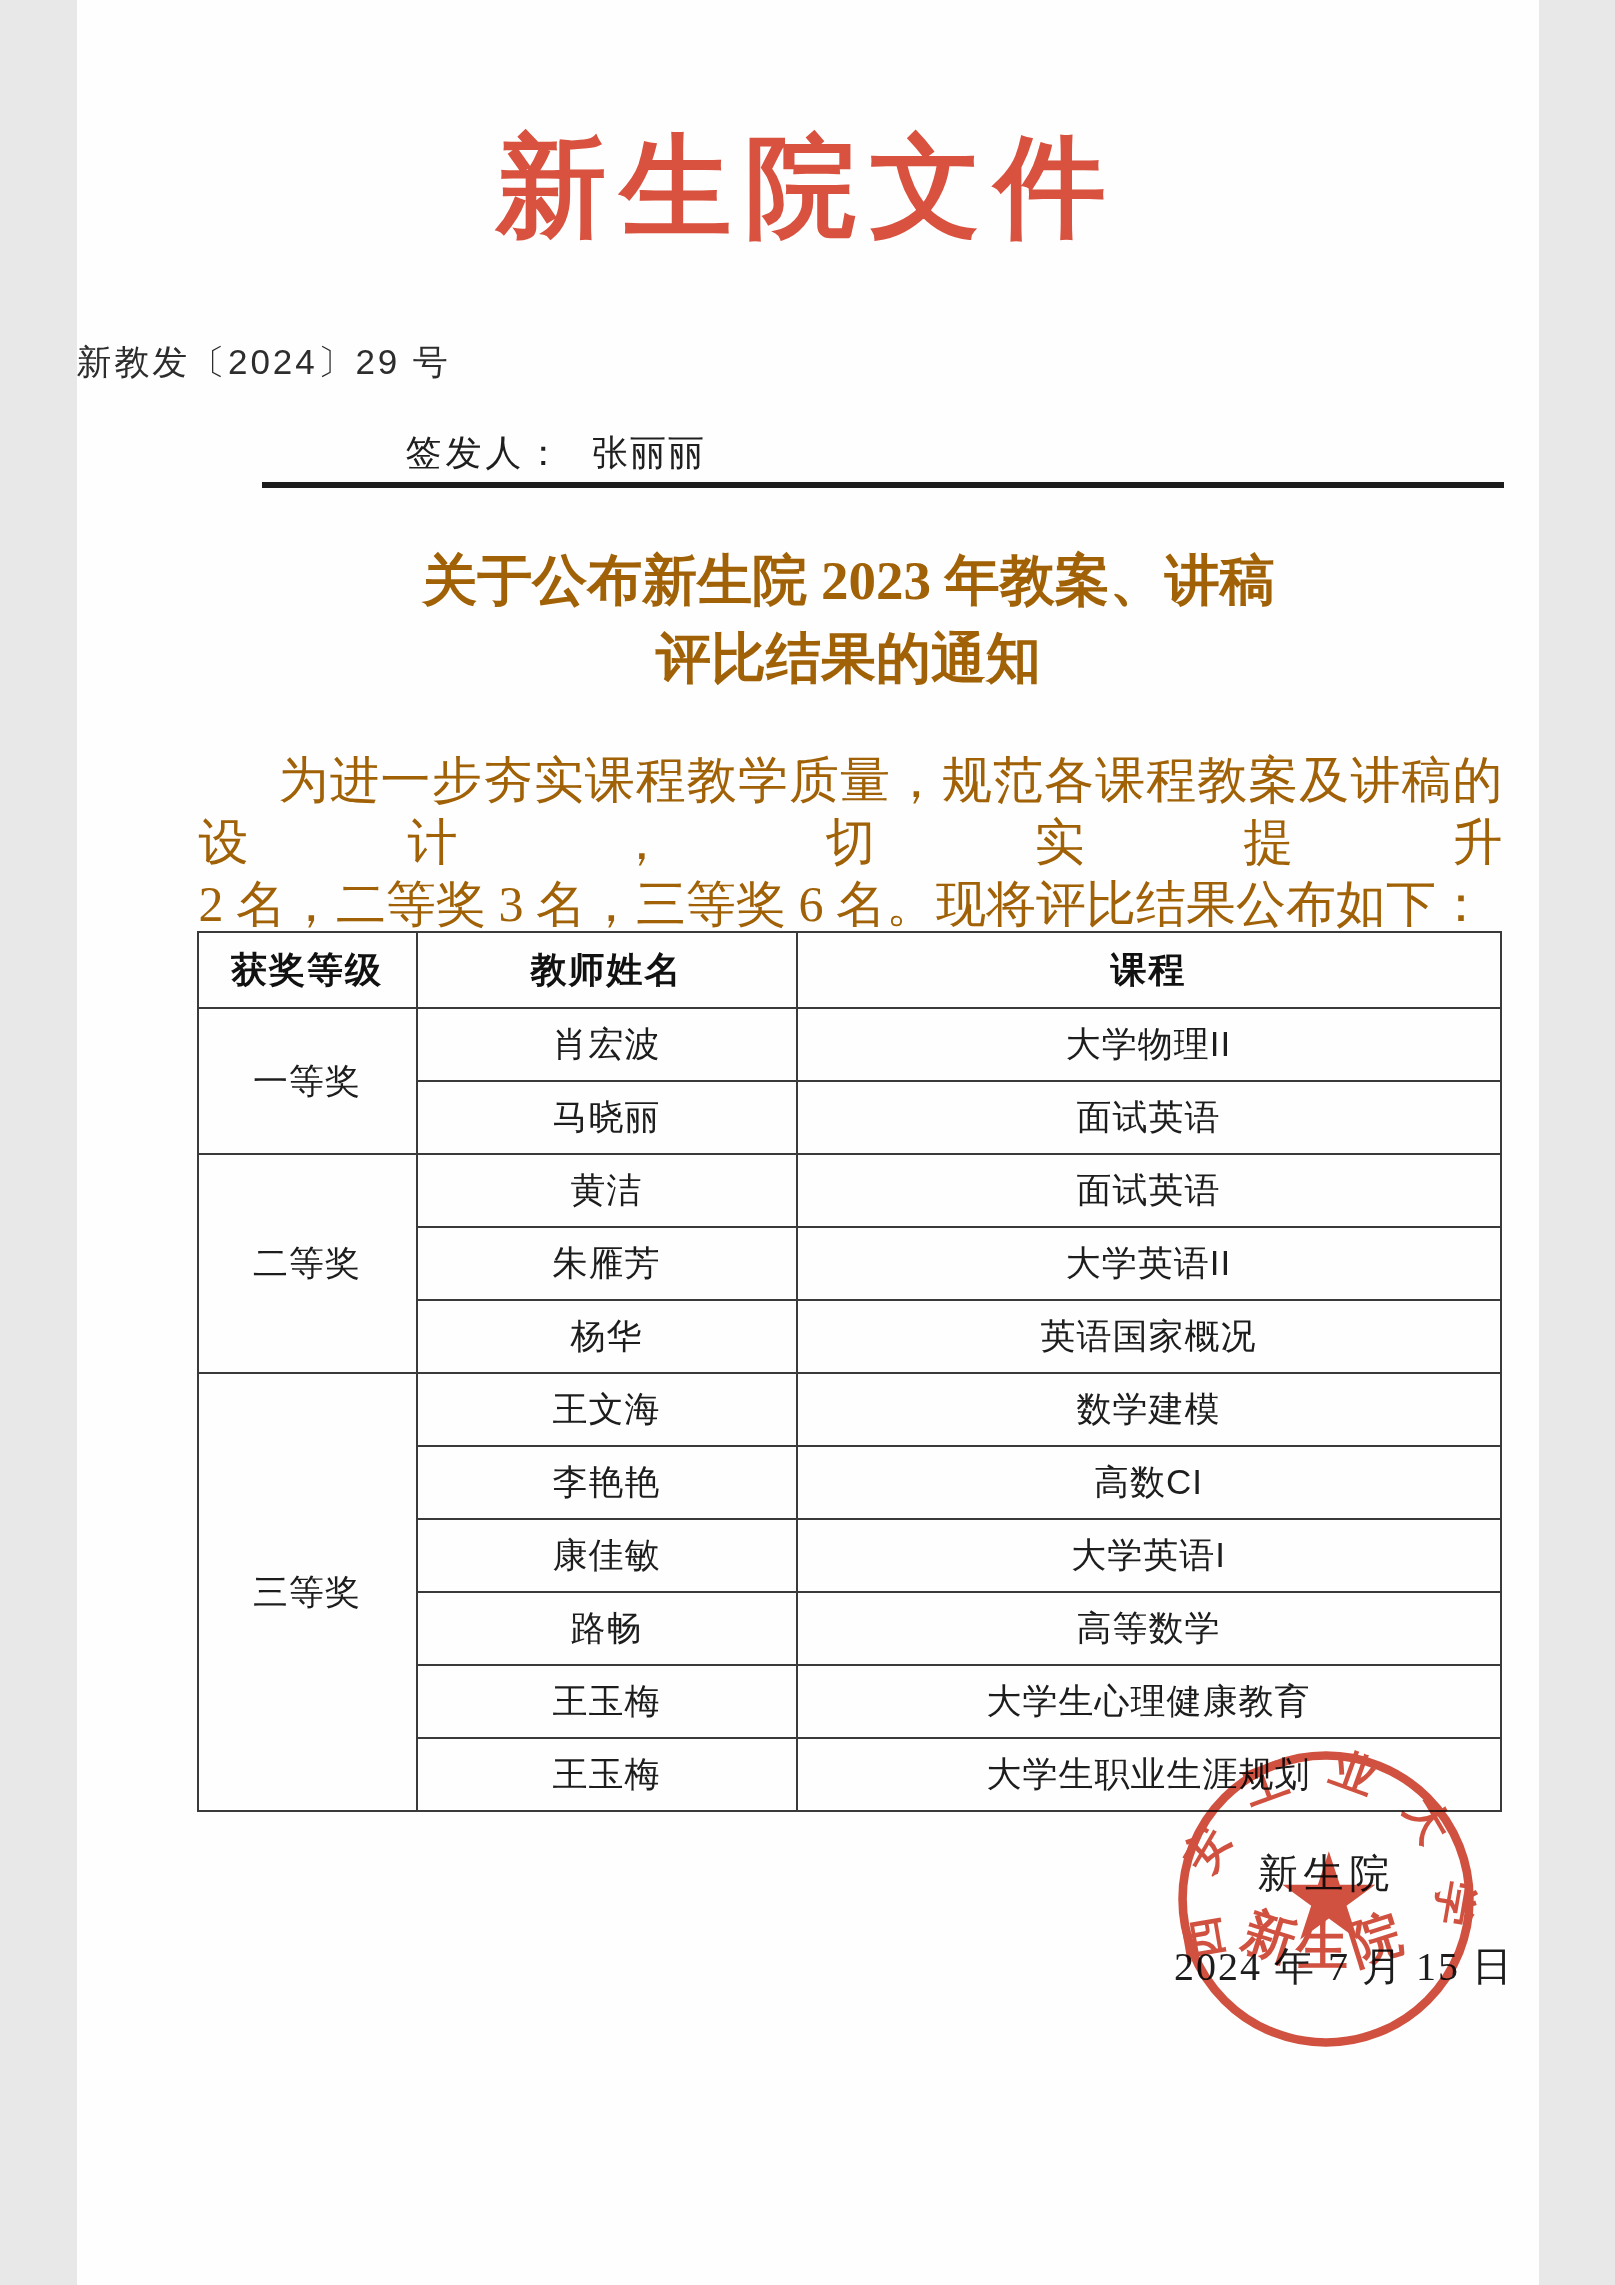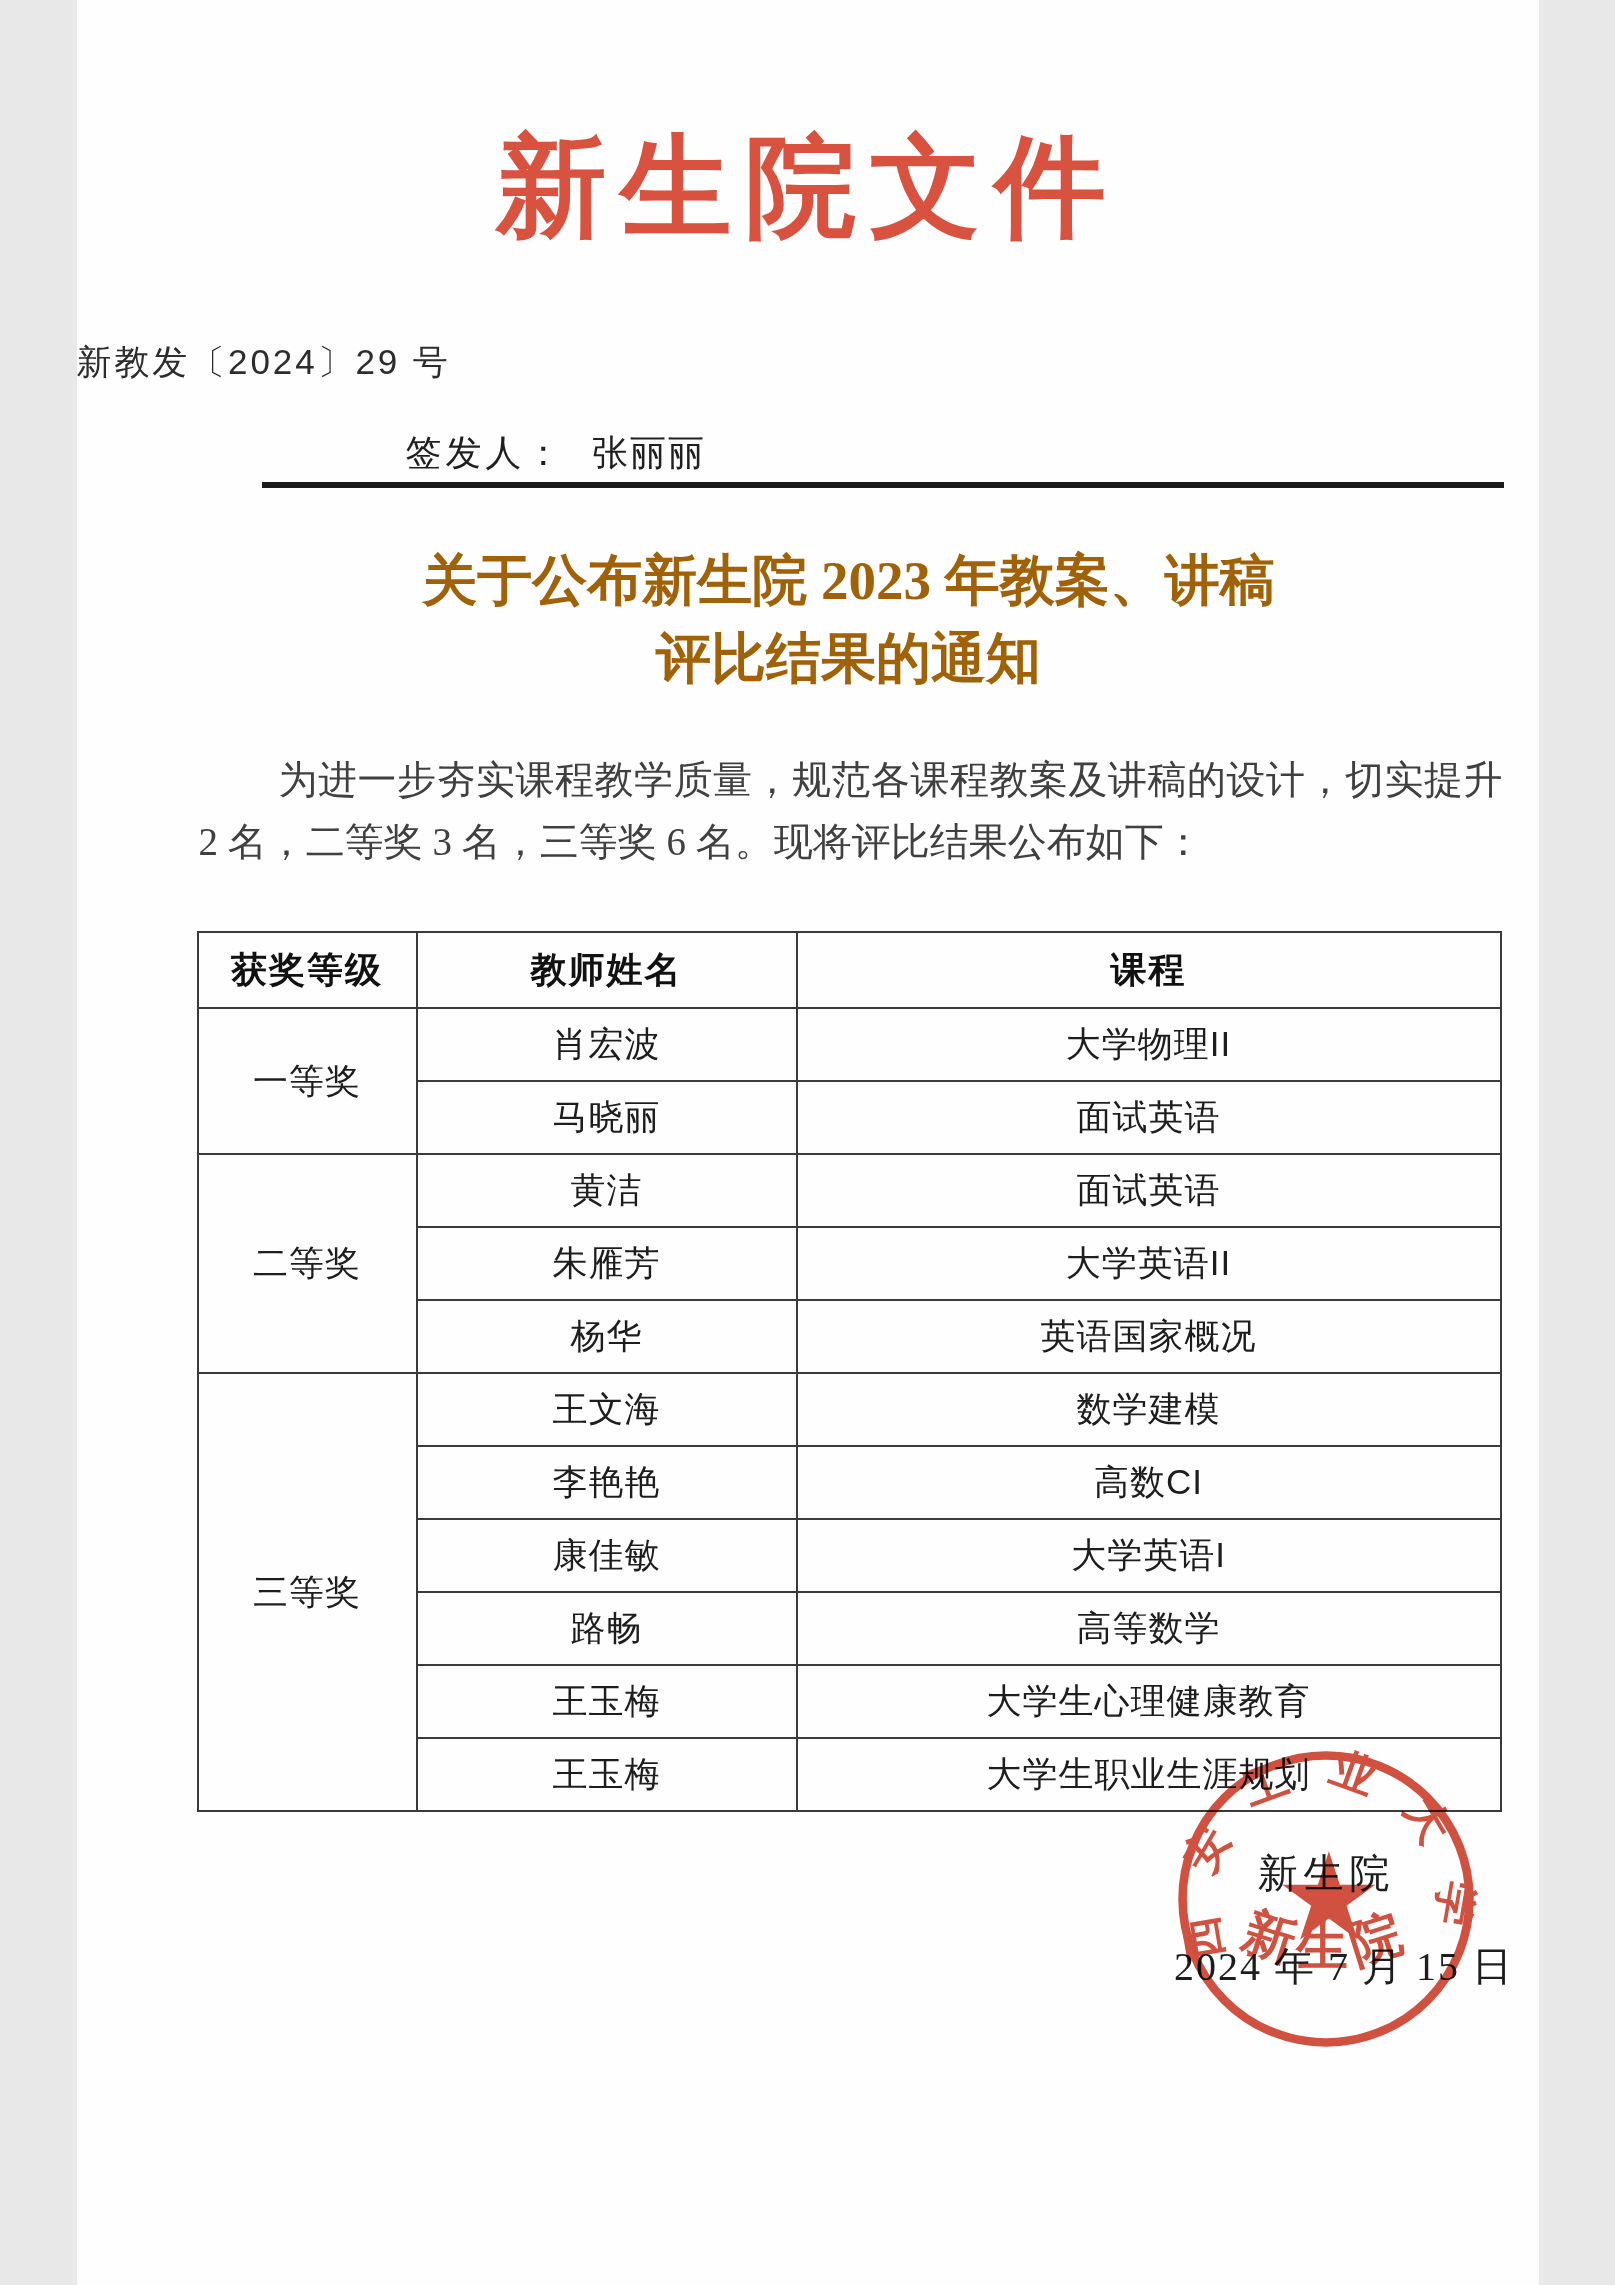--- a/index.html
+++ b/index.html
@@ -40,21 +40,21 @@
   .main-title{
     position:absolute;top:542px;left:120px;width:1304px;
     text-align:center;
     font-family:"Liberation Serif",serif;
     font-size:55px;font-weight:700;line-height:78px;
     color:#a16207;
   }
   .body-text{
     position:absolute;top:749px;left:122px;width:1304px;
     font-family:"Liberation Serif",serif;
-    font-size:39px;line-height:62px;color:#404040;
+    font-size:50px;line-height:62px;color:#a16207;
   }
   .body-line{width:100%;}
   .jl{text-align:justify;text-align-last:justify;}
   .indent{text-indent:80px;}
   .results-table{
     position:absolute;top:931px;left:120px;width:1304px;
     border-collapse:collapse;
     table-layout:fixed;
   }
   .results-table col.c1{width:219px;}

